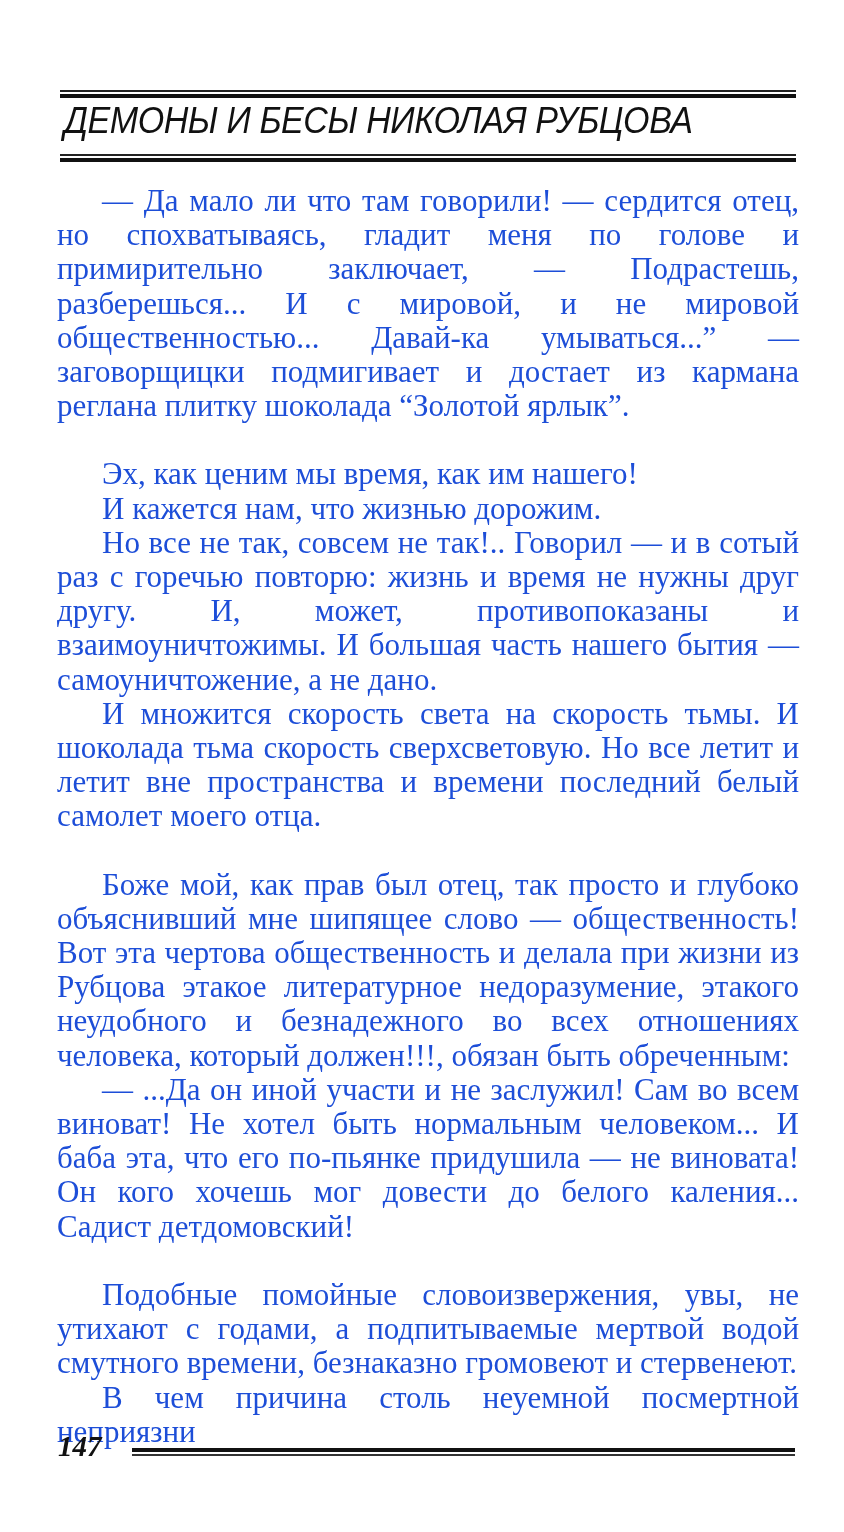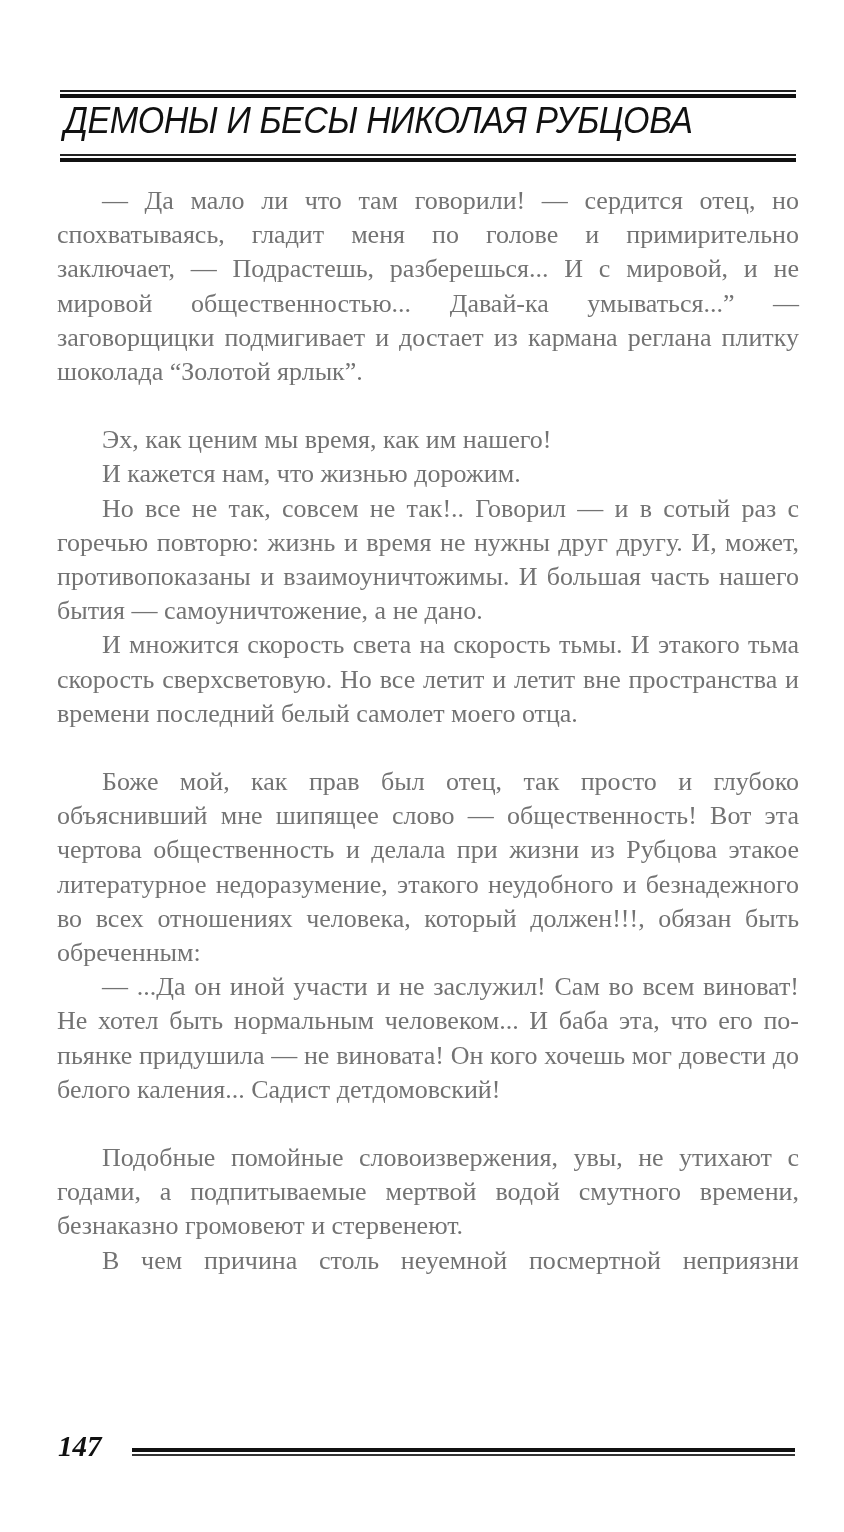--- a/index.html
+++ b/index.html
@@ -10,22 +10,22 @@
   .rule .gap { height:2px; background:#fff; }
   .rule .thick { height:4px; background:#111; }
   .running-head {
     position:absolute; left:64px; top:100px; width:740px;
     font-family:"Liberation Sans", sans-serif; font-style:italic;
     font-size:37px; letter-spacing:-0.5px; transform:scaleX(0.92); transform-origin:left;
     color:#111; white-space:nowrap;
   }
   .body-text {
     position:absolute; left:57px; top:184px; width:742px;
-    font-family:"Liberation Serif", serif; font-size:26px; line-height:34.2px;
-    color:#737373;
+    font-family:"Liberation Serif", serif; font-size:31px; line-height:34.2px;
+    color:#1d4ed8;
   }
   .body-text p { margin:0; text-align:justify; text-align-last:left; }
   .body-text p.indent { text-indent:45px; }
   .body-text p.just-full { text-align-last:justify; }
   .spacer { height:34px; }
   .folio {
     position:absolute; left:58px; top:1430px;
     font-family:"Liberation Serif", serif; font-style:italic; font-weight:bold;
     font-size:29px; color:#111;
   }
@@ -52,21 +52,21 @@
       <div class="gap"></div>
       <div class="thick"></div>
   </div>
 
   <div class="body-text">
     <p class="indent">— Да мало ли что там говорили! — сердится отец, но спохватываясь, гладит меня по голове и примирительно заключает, — Подрастешь, разберешься... И с мировой, и не мировой общественностью... Давай-ка умываться...” — заговорщицки подмигивает и достает из кармана реглана плитку шоколада “Золотой ярлык”.</p>
     <div class="spacer"></div>
     <p class="indent">Эх, как ценим мы время, как им нашего!</p>
     <p class="indent">И кажется нам, что жизнью дорожим.</p>
     <p class="indent">Но все не так, совсем не так!.. Говорил — и в сотый раз с горечью повторю: жизнь и время не нужны друг другу. И, может, противопоказаны и взаимоуничтожимы. И большая часть нашего бытия — самоуничтожение, а не дано.</p>
-    <p class="indent">И множится скорость света на скорость тьмы. И этакого тьма скорость сверхсветовую. Но все летит и летит вне пространства и времени последний белый самолет моего отца.</p>
+    <p class="indent">И множится скорость света на скорость тьмы. И шоколада тьма скорость сверхсветовую. Но все летит и летит вне пространства и времени последний белый самолет моего отца.</p>
     <div class="spacer"></div>
     <p class="indent">Боже мой, как прав был отец, так просто и глубоко объяснивший мне шипящее слово — общественность! Вот эта чертова общественность и делала при жизни из Рубцова этакое литературное недоразумение, этакого неудобного и безнадежного во всех отношениях человека, который должен!!!, обязан быть обреченным:</p>
     <p class="indent">— ...Да он иной участи и не заслужил! Сам во всем виноват! Не хотел быть нормальным человеком... И баба эта, что его по-пьянке придушила — не виновата! Он кого хочешь мог довести до белого каления... Садист детдомовский!</p>
     <div class="spacer"></div>
     <p class="indent">Подобные помойные словоизвержения, увы, не утихают с годами, а подпитываемые мертвой водой смутного времени, безнаказно громовеют и стервенеют.</p>
     <p class="indent just-full">В чем причина столь неуемной посмертной неприязни</p>
   </div>
 
   <div class="folio">147</div>
 

